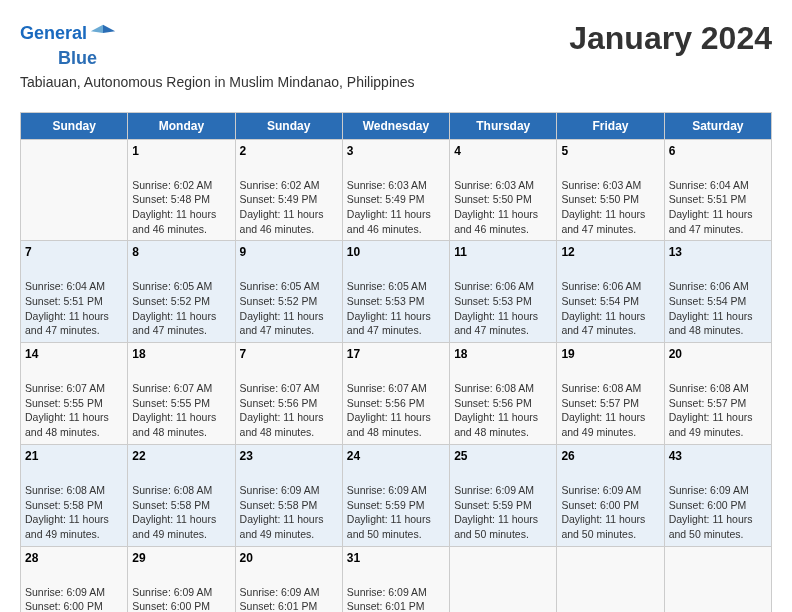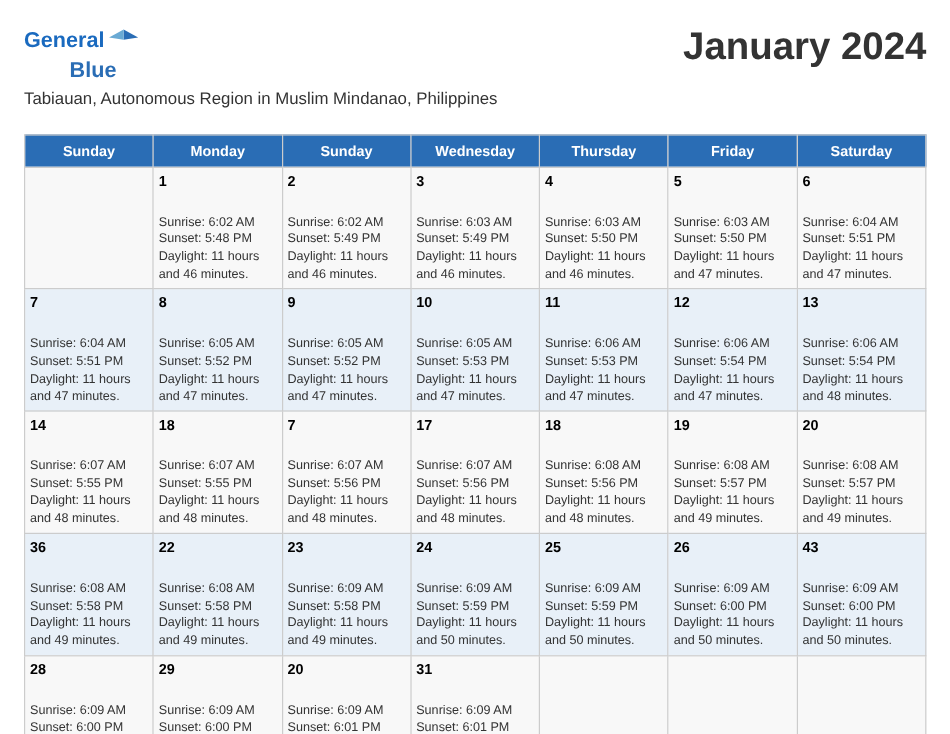--- a/index.html
+++ b/index.html
@@ -203,21 +203,21 @@
           <span class="day-num">19</span>
           <div class="day-info">Sunrise: 6:08 AM<br>Sunset: 5:57 PM<br>Daylight: 11 hours and 49 minutes.</div>
         </td>
         <td>
           <span class="day-num">20</span>
           <div class="day-info">Sunrise: 6:08 AM<br>Sunset: 5:57 PM<br>Daylight: 11 hours and 49 minutes.</div>
         </td>
       </tr>
       <tr>
         <td>
-          <span class="day-num">36</span>
+          <span class="day-num">21</span>
           <div class="day-info">Sunrise: 6:08 AM<br>Sunset: 5:58 PM<br>Daylight: 11 hours and 49 minutes.</div>
         </td>
         <td>
           <span class="day-num">22</span>
           <div class="day-info">Sunrise: 6:08 AM<br>Sunset: 5:58 PM<br>Daylight: 11 hours and 49 minutes.</div>
         </td>
         <td>
           <span class="day-num">23</span>
           <div class="day-info">Sunrise: 6:09 AM<br>Sunset: 5:58 PM<br>Daylight: 11 hours and 49 minutes.</div>
         </td>

